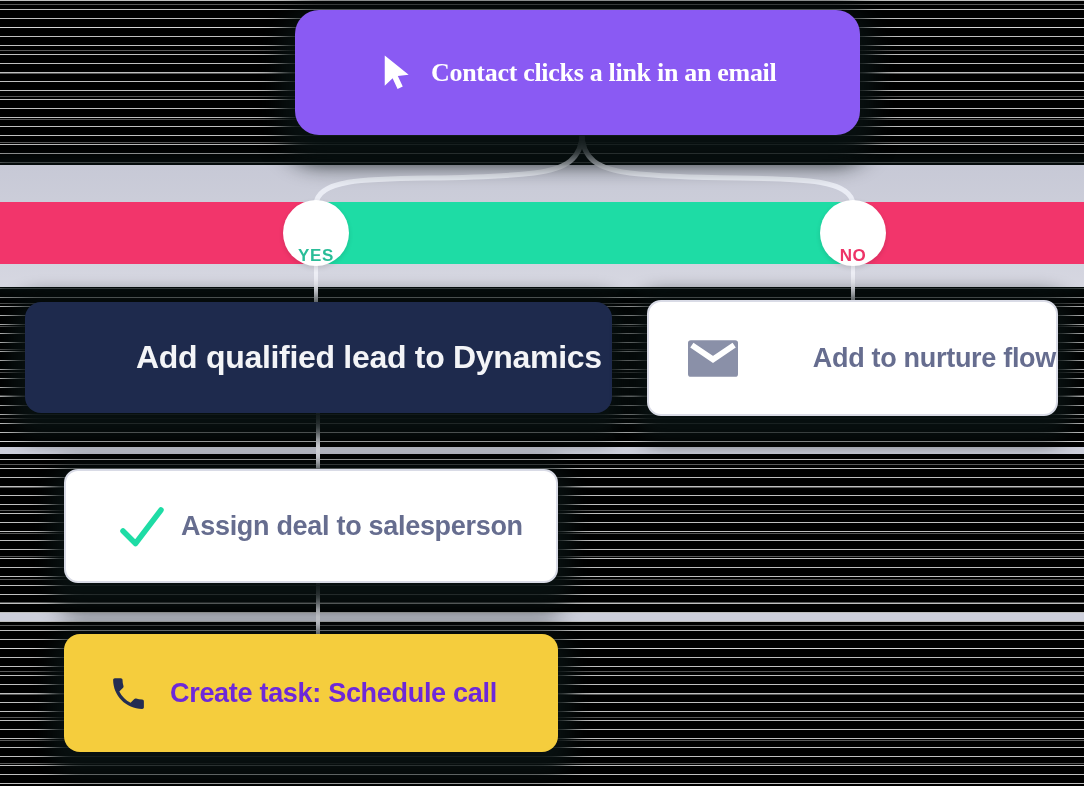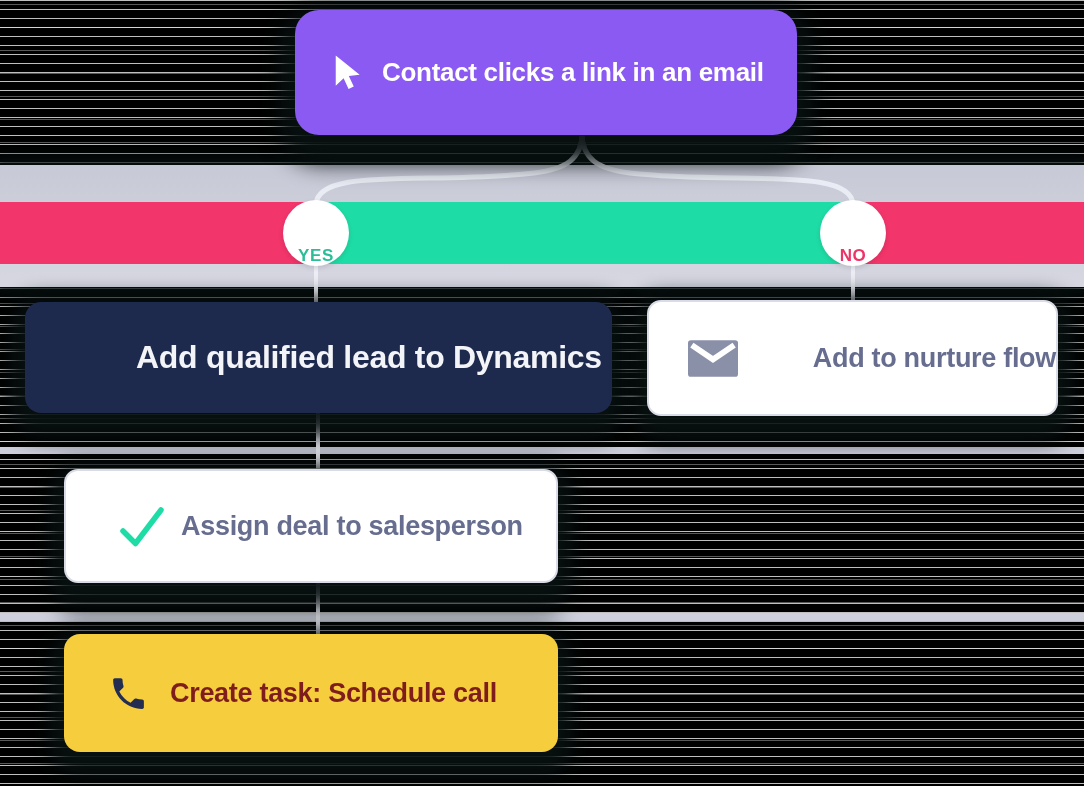--- a/index.html
+++ b/index.html
@@ -30,38 +30,38 @@
     box-shadow:0 2px 5px rgba(0,0,0,0.12);
   }
   .circle-yes{left:283px;color:var(--yes-text);}
   .circle-no{left:820px;color:var(--no-text);}
   .node{
     position:absolute;z-index:5;display:flex;align-items:center;box-sizing:border-box;
     box-shadow:0 10px 20px 14px rgba(8,17,17,0.95);
   }
   .node .label{white-space:nowrap;letter-spacing:-0.3px;}
   .node-trigger{
-    left:295px;top:10px;width:502px;height:125px;border-radius:24px;background:var(--purple);
-    padding-left:35px;gap:18px;box-shadow:0 12px 22px 16px rgba(8,17,17,0.95);
+    left:295px;top:10px;width:565px;height:125px;border-radius:24px;background:var(--purple);
+    padding-left:84px;gap:18px;box-shadow:0 12px 22px 16px rgba(8,17,17,0.95);font-family:Liberation Serif, serif;
   }
   .node-trigger .label{color:#fff;font-weight:700;font-size:26px;}
   .node-dynamics{
     left:25px;top:302px;width:587px;height:111px;border-radius:16px;background:var(--navy);
     padding-left:35px;gap:19px;
   }
   .node-dynamics .label{color:#F3F4F7;font-weight:700;font-size:32px;}
   .node-white{background:#fff;border:2px solid #D9DBE6;border-radius:14px;}
   .node-white .label{color:var(--slate);font-weight:600;font-size:27px;}
   .node-nurture{left:647px;top:300px;width:411px;height:116px;padding-left:39px;gap:17px;justify-content:space-between;}
   .node-assign{left:64px;top:469px;width:494px;height:114px;padding-left:52px;gap:15px;}
   .node-task{
     left:64px;top:634px;width:494px;height:118px;border-radius:16px;background:var(--yellow);
     padding-left:44px;gap:21px;
   }
-  .node-task .label{color:#7f1d1d;font-weight:700;font-size:27px;}
+  .node-task .label{color:#6d28d9;font-weight:700;font-size:27px;}
   .icon{flex:0 0 auto;display:flex;align-items:center;justify-content:center;}
   .mslogo{width:57px;height:57px;display:grid;grid-template-columns:27px 27px;grid-template-rows:27px 27px;gap:3px;}
   .mslogo span{display:block;}
   .ms-tl{background:var(--ms-red);}.ms-tr{background:var(--ms-green);}
   .ms-bl{background:var(--ms-blue);}.ms-br{background:var(--ms-yellow);}
 </style>
 </head>
 <body>
 
 <div class="canvas">

